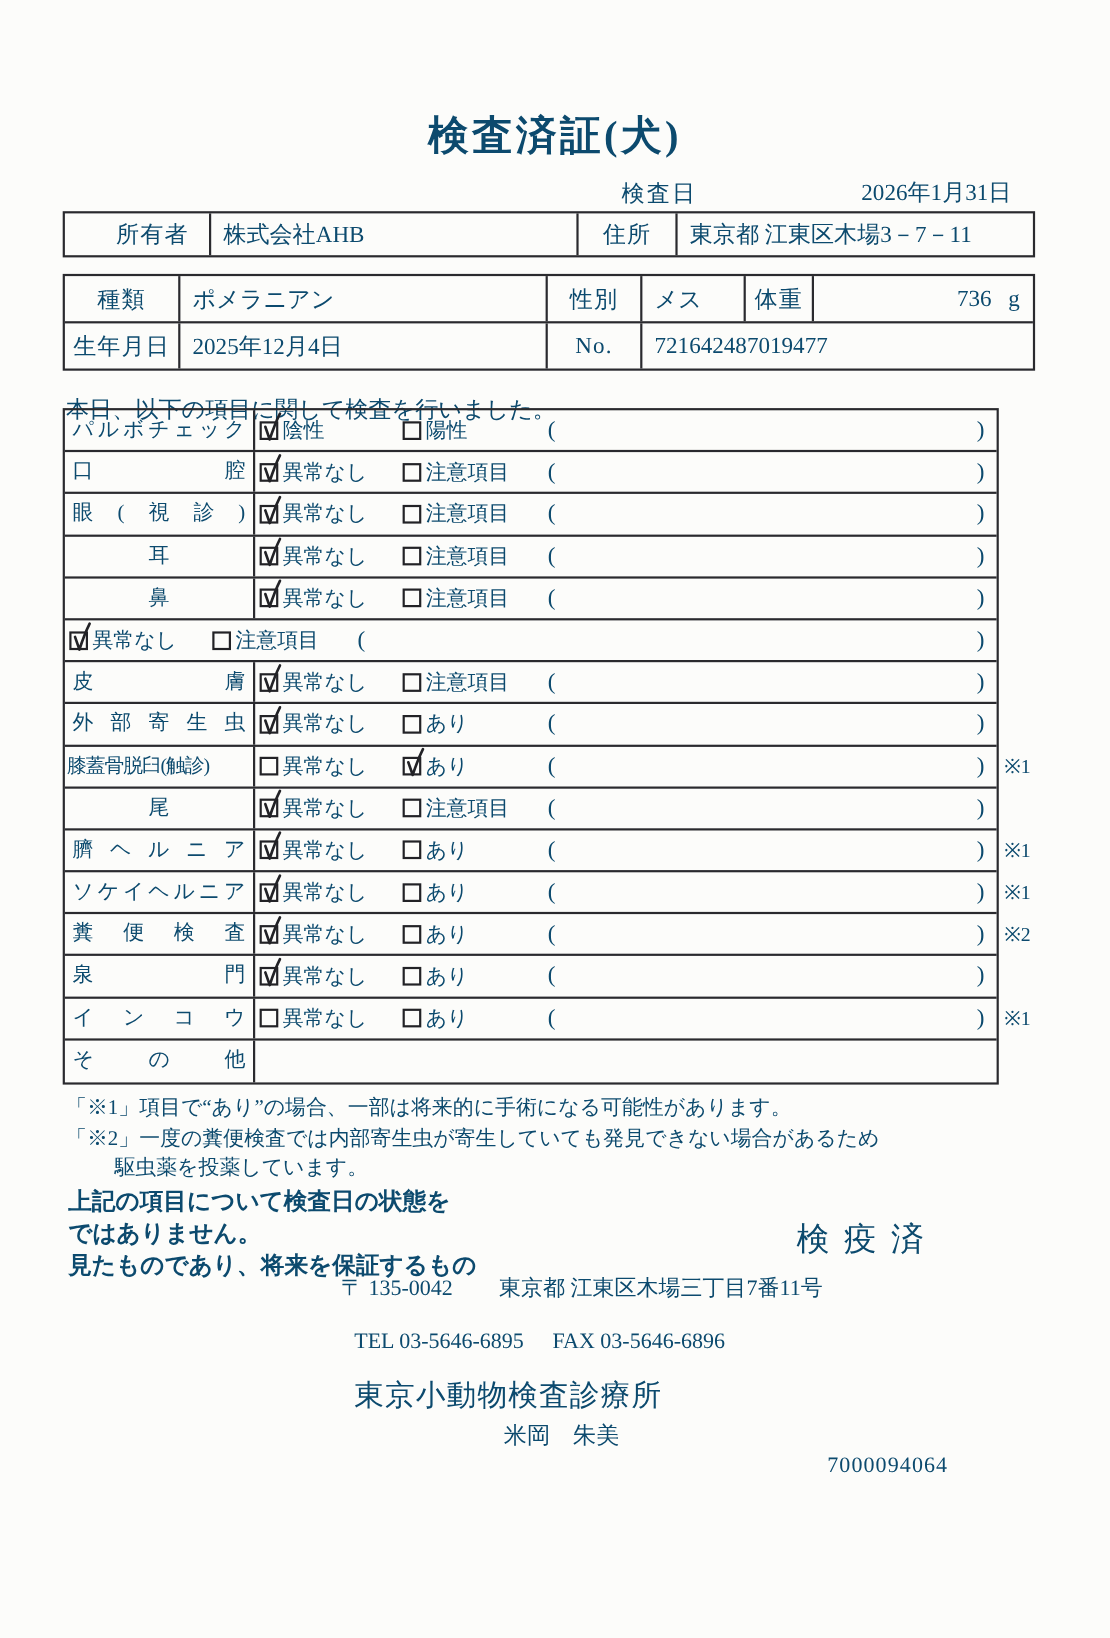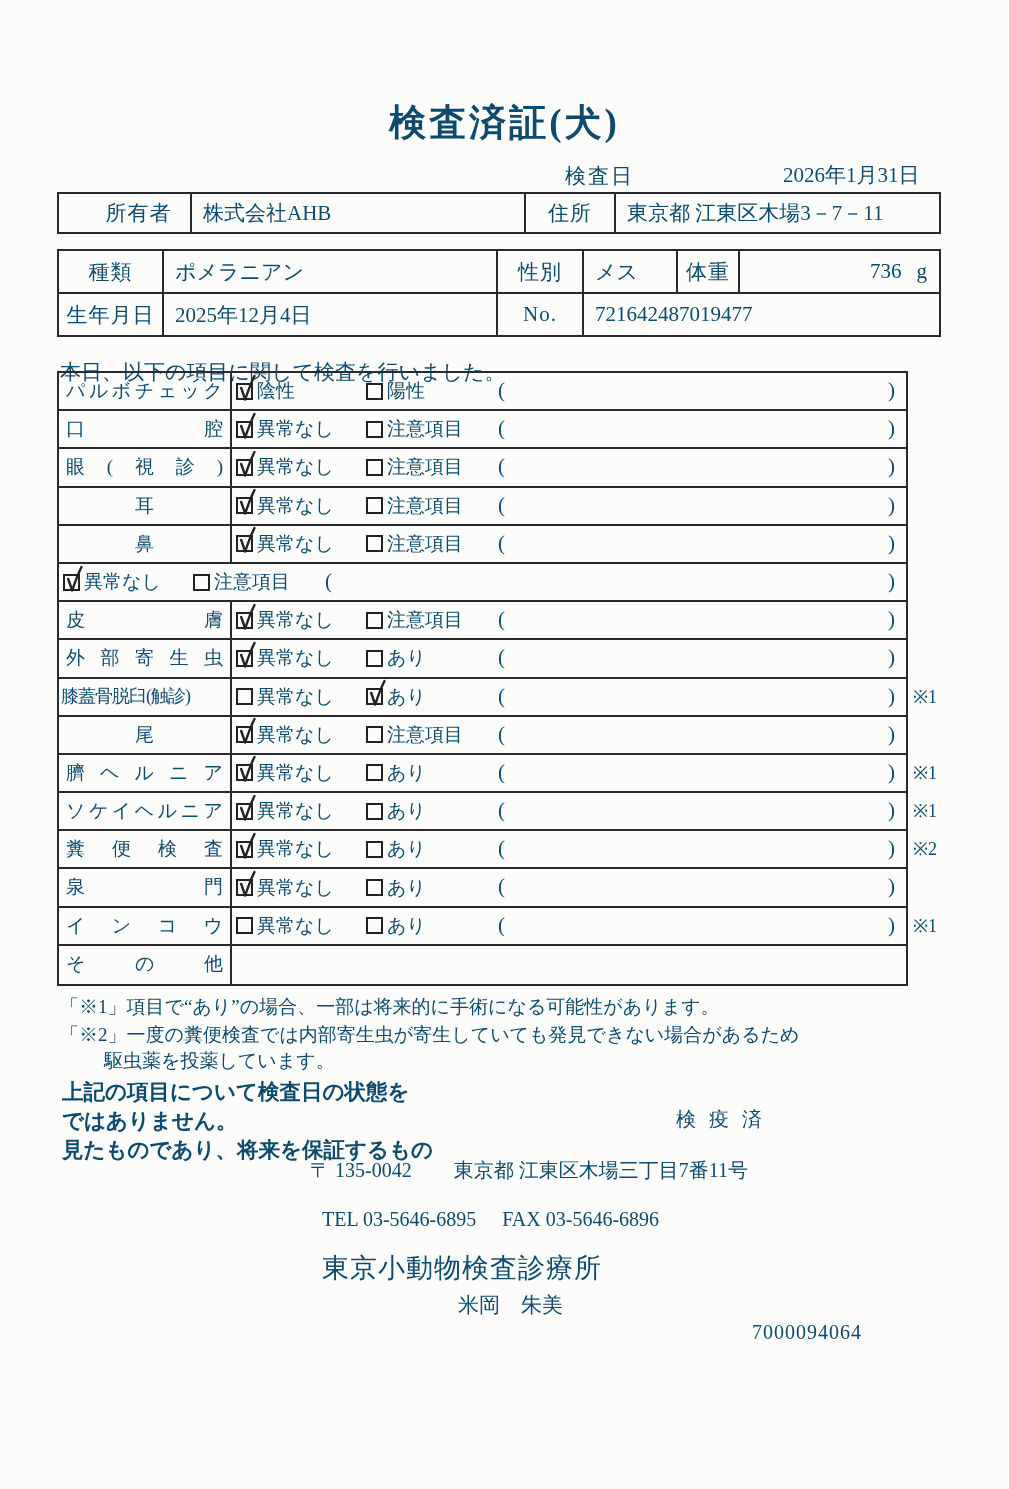--- a/index.html
+++ b/index.html
@@ -52,21 +52,21 @@
   .paren.open{left:266px;}
   .paren.close{right:11px;}
   .remark{position:absolute;left:100%;margin-left:7px;top:0;line-height:36px;font-size:18px;white-space:nowrap;}
   
   .note{position:absolute;font-size:19px;white-space:nowrap;}
   .note1{left:60px;top:982px;}
   .note2a{left:60px;top:1010px;}
   .note2b{left:104px;top:1036px;}
   
   .disclaimer{position:absolute;left:62px;top:1066px;font-size:21.5px;font-weight:600;line-height:29px;}
-  .stamp{position:absolute;left:676px;top:1094px;font-size:20px;letter-spacing:13px;font-weight:500;}
+  .stamp{position:absolute;left:724px;top:1094px;font-size:30px;letter-spacing:13px;font-weight:500;}
   
   .addr-line{position:absolute;left:310px;top:1145px;font-size:20px;white-space:nowrap;}
   .addr-line .addr2{margin-left:42px;}
   .tel-line{position:absolute;left:322px;top:1196px;font-size:20px;white-space:nowrap;}
   .tel-line .fax{margin-left:26px;}
   .clinic{position:absolute;left:322px;top:1238px;font-size:27px;letter-spacing:1px;}
   .examiner{position:absolute;left:458px;top:1279px;font-size:21px;}
   .docnum{position:absolute;left:752px;top:1309px;font-size:20px;letter-spacing:1px;}
 </style>
 </head>

